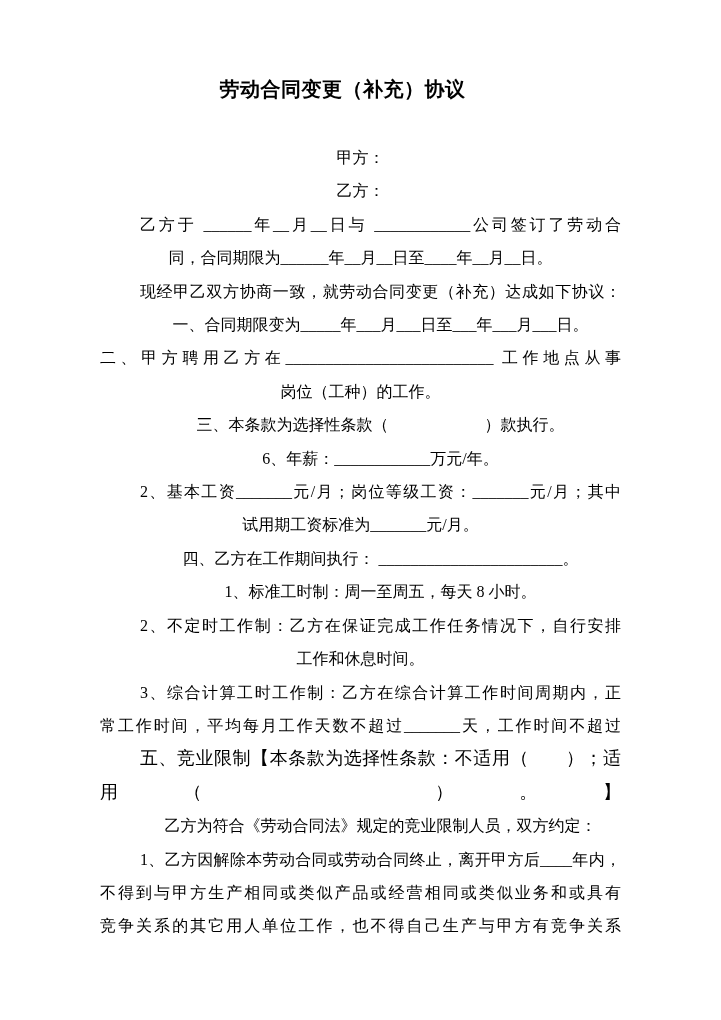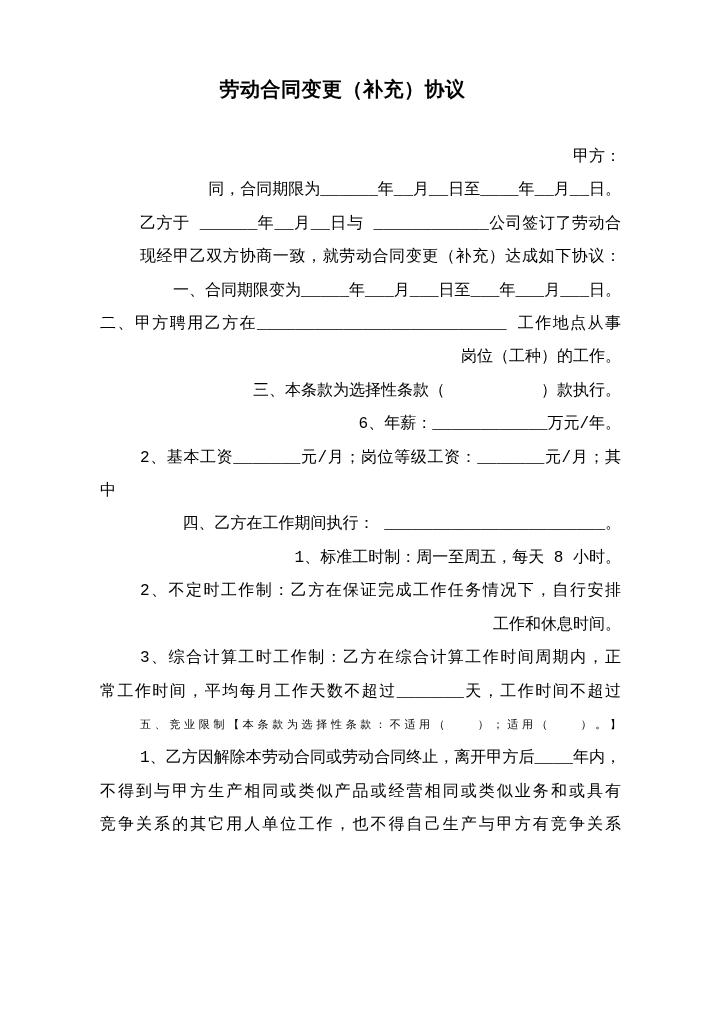--- a/index.html
+++ b/index.html
@@ -6,21 +6,21 @@
     margin: 0;
     padding: 0;
     background: #ffffff;
   }
   .page {
     position: relative;
     width: 685px;
     height: 1020px;
     background: #ffffff;
     color: #000000;
-    font-family: Liberation Mono, monospace;
+    font-family: Liberation Serif, serif;
     overflow: hidden;
   }
   .title {
     position: absolute;
     top: 76px;
     left: 0;
     width: 100%;
     margin: 0;
     text-align: center;
     font-size: 20px;
@@ -31,55 +31,58 @@
     position: absolute;
     left: 100px;
     top: 141px;
     width: 521px;
   }
   .line {
     margin: 0;
     font-size: 16px;
     line-height: 33.4px;
     white-space: pre-wrap;
-    text-align: right;
+    text-align: center;
   }
   
   .in { text-indent: 40px; }
   
   .j {
     text-align: justify;
     text-align-last: justify;
   }
   
-  .tight { font-size: 11px; }
+  .tight { font-size: 18px; }
 </style>
 </head>
 <body>
 
 <div class="page">
 
   <h1 class="title">劳动合同变更（补充）协议</h1>
 
   <div class="body-text">
     <p class="line">甲方：</p>
+    <p class="line">乙方：</p>
+    <p class="line in j">乙方于 ______年__月__日与 ____________公司签订了劳动合</p>
     <p class="line">同，合同期限为______年__月__日至____年__月__日。</p>
-    <p class="line in j">乙方于 ______年__月__日与 ____________公司签订了劳动合</p>
     <p class="line in j">现经甲乙双方协商一致，就劳动合同变更（补充）达成如下协议：</p>
     <p class="line in">一、合同期限变为_____年___月___日至___年___月___日。</p>
     <p class="line j">二、甲方聘用乙方在__________________________ 工作地点从事</p>
     <p class="line">岗位（工种）的工作。</p>
     <p class="line in">三、本条款为选择性条款（　　　　　　）款执行。</p>
     <p class="line in">6、年薪：____________万元/年。</p>
     <p class="line in j">2、基本工资_______元/月；岗位等级工资：_______元/月；其中</p>
+    <p class="line">试用期工资标准为_______元/月。</p>
     <p class="line in">四、乙方在工作期间执行： _______________________。</p>
     <p class="line in">1、标准工时制：周一至周五，每天 8 小时。</p>
     <p class="line in j">2、不定时工作制：乙方在保证完成工作任务情况下，自行安排</p>
     <p class="line">工作和休息时间。</p>
     <p class="line in j">3、综合计算工时工作制：乙方在综合计算工作时间周期内，正</p>
     <p class="line j">常工作时间，平均每月工作天数不超过_______天，工作时间不超过</p>
     <p class="line in j tight">五、竞业限制【本条款为选择性条款：不适用（　　）；适用（　　）。】</p>
+    <p class="line in">乙方为符合《劳动合同法》规定的竞业限制人员，双方约定：</p>
     <p class="line in j">1、乙方因解除本劳动合同或劳动合同终止，离开甲方后____年内，</p>
     <p class="line j">不得到与甲方生产相同或类似产品或经营相同或类似业务和或具有</p>
     <p class="line j">竞争关系的其它用人单位工作，也不得自己生产与甲方有竞争关系</p>
   </div>
 
 </div>
 
 </body></html>

